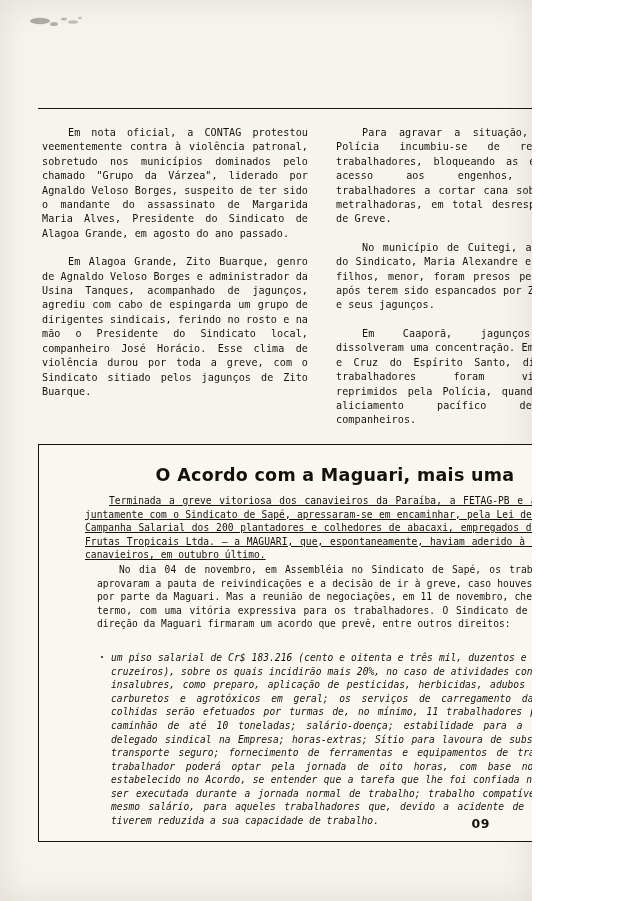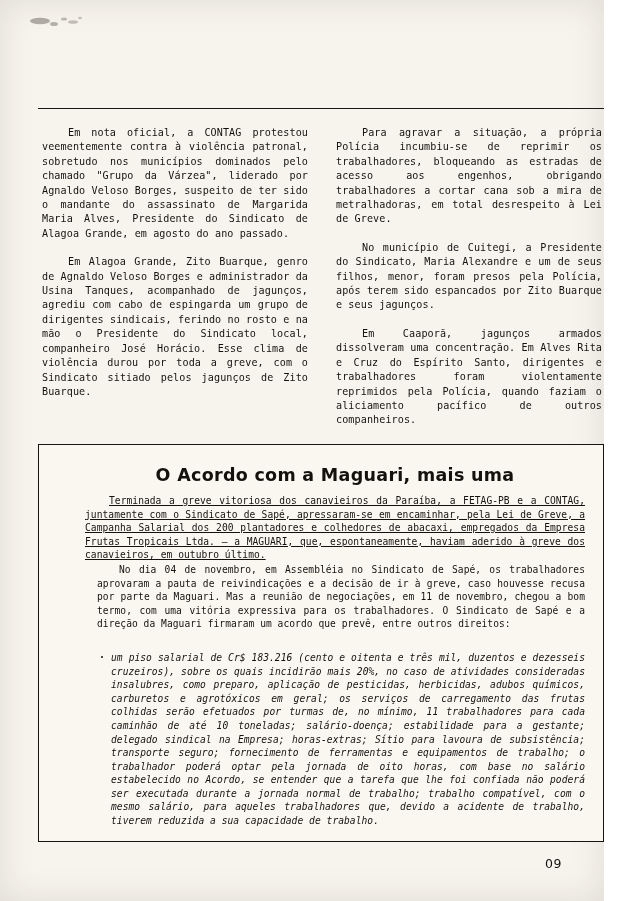--- a/index.html
+++ b/index.html
@@ -8,21 +8,21 @@
     background: #ffffff;
   }
   body {
     width: 640px;
     height: 901px;
     font-family: "DejaVu Sans Mono", monospace;
     color: #141210;
   }
   .page {
     position: relative;
-    width: 604px;
+    width: 532px;
     height: 901px;
     background: #f7f4ee;
     overflow: hidden;
   }
   
   .page::before {
     content: "";
     position: absolute;
     left: 0; top: 0; right: 0; bottom: 0;
     box-shadow: inset 0 0 34px rgba(120,110,95,0.18);
@@ -122,24 +122,24 @@
     background: #17140f;
     border-radius: 50%;
   }
   .bullet-block p {
     text-indent: 0;
     text-align: justify;
   }
   .pagenum {
     position: absolute;
     right: 42px;
-    top: 856px;
+    top: 816px;
     font-family: "DejaVu Sans", sans-serif;
     font-size: 12.5px;
-    font-weight: 400;
+    font-weight: 700;
     color: #15120e;
     letter-spacing: 0.5px;
   }
 </style>
 </head>
 <body>
 
 <div class="page">
 
   <svg class="smudge" viewBox="0 0 56 16">

